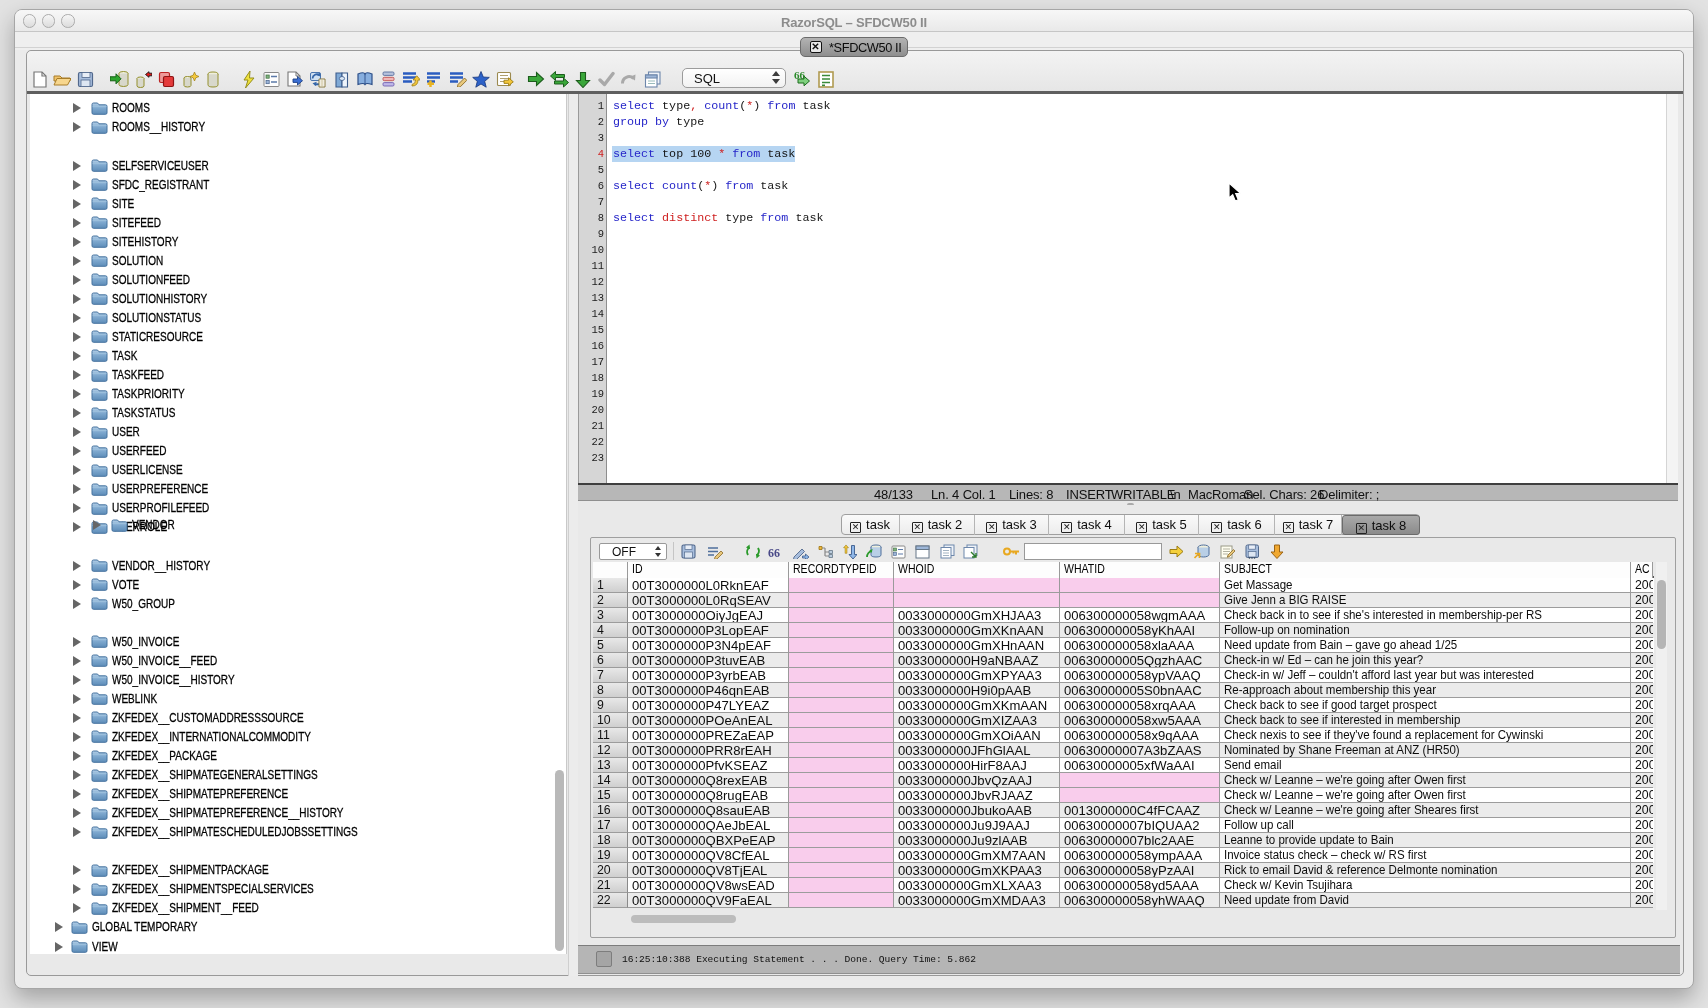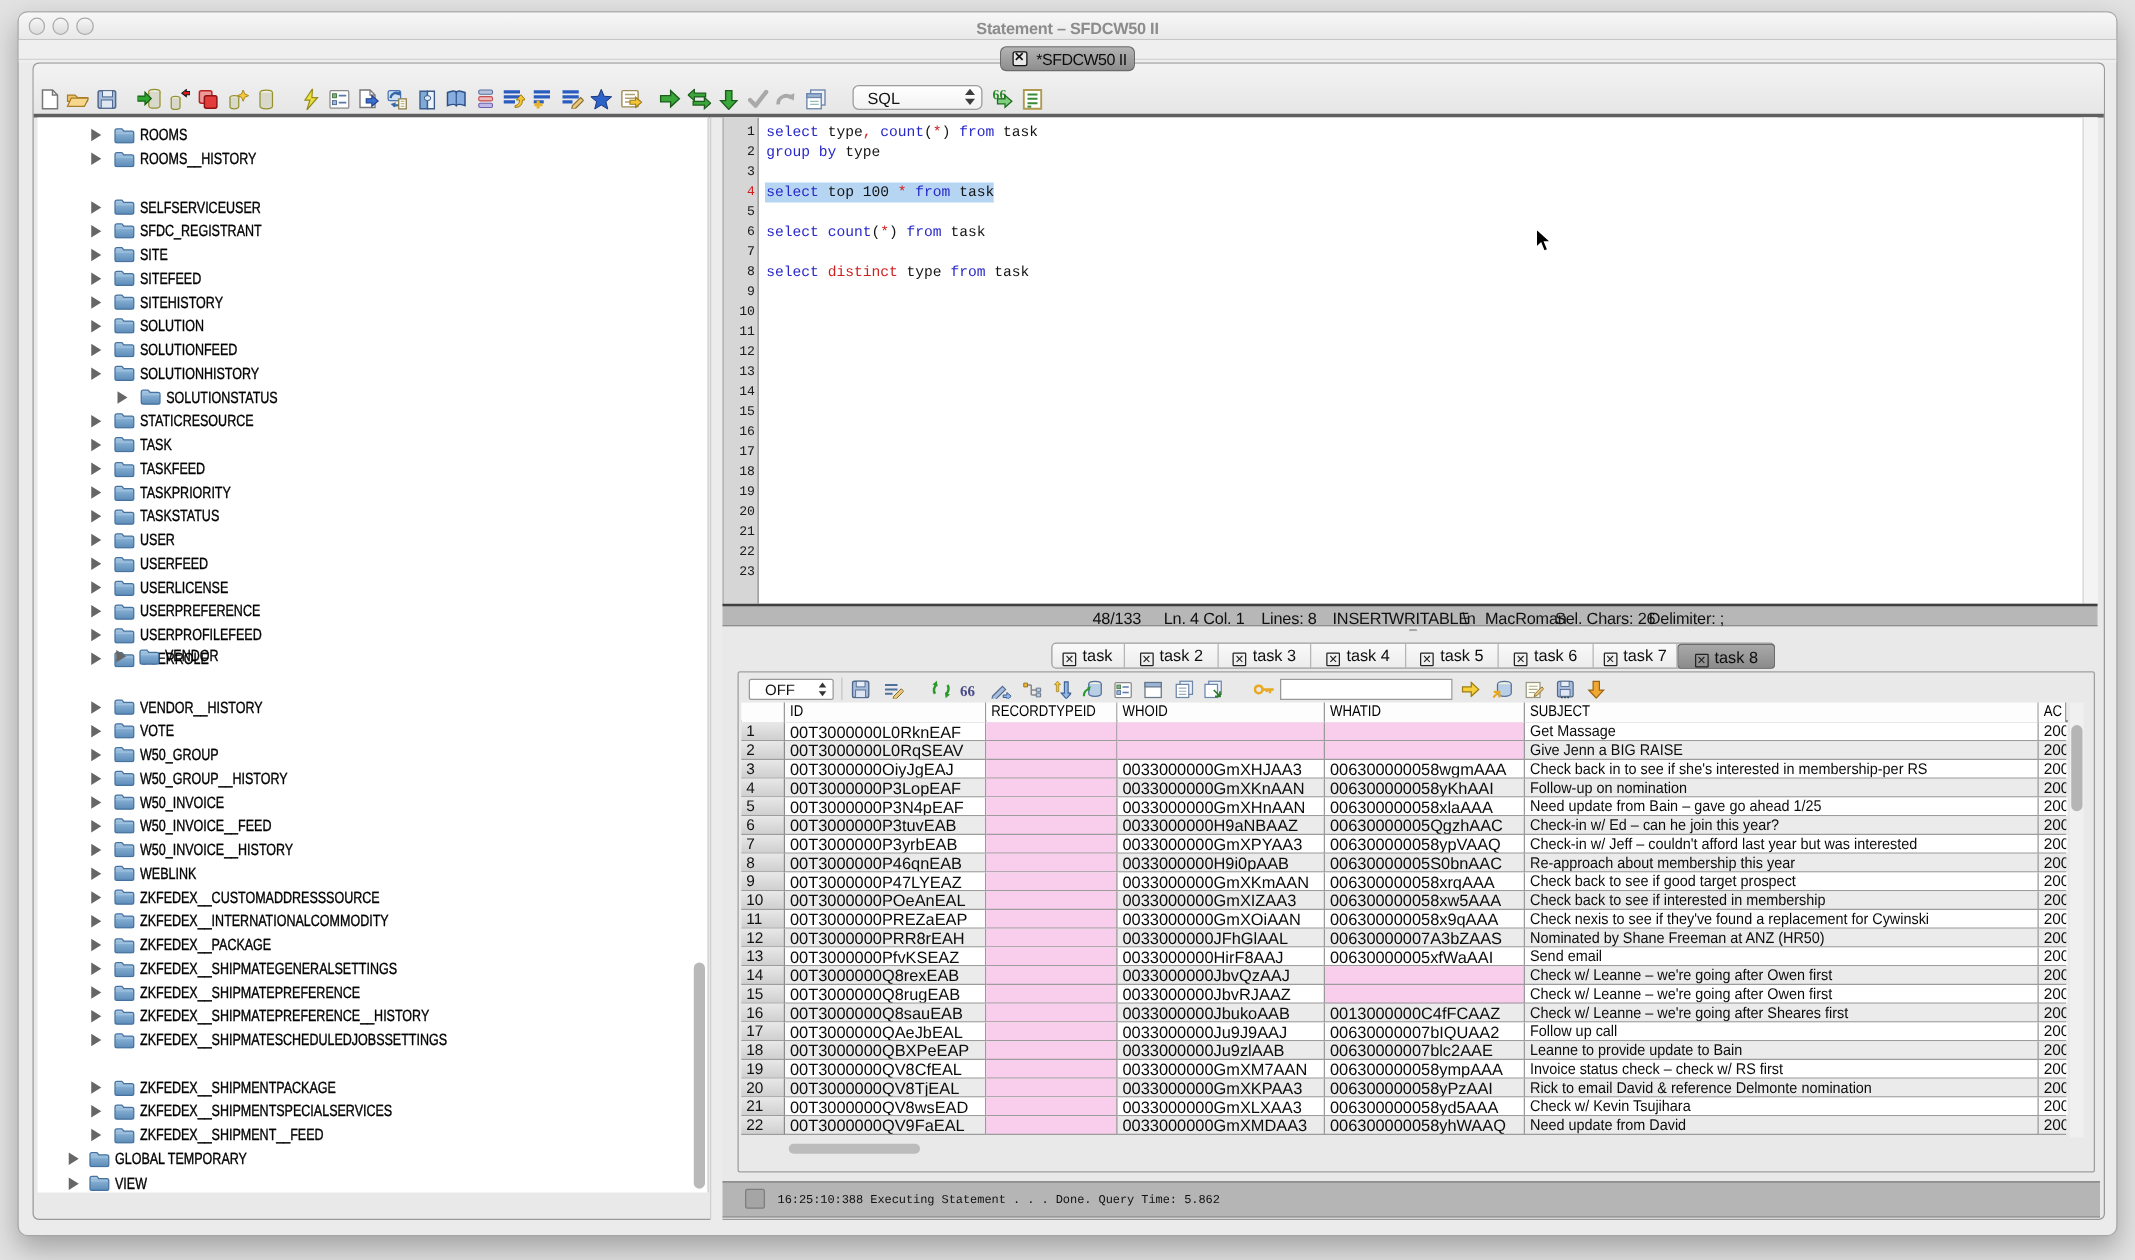--- a/index.html
+++ b/index.html
@@ -28,21 +28,21 @@
 </style></head>
 <body>
 
 <div class="ab" style="left:14px; top:9px; width:1680px; height:980px; background:#ebebeb;
   border:1px solid #a6a6a6; border-radius:8px; box-shadow:0 10px 22px rgba(0,0,0,0.28);"></div>
 
 <div class="ab" style="left:15px; top:10px; width:1678px; height:22px;
   background:linear-gradient(#f7f7f7,#e9e9e9); border-bottom:1px solid #c6c6c6;
   border-radius:7px 7px 0 0;"></div>
 <div class="ab" style="left:15px; top:14.5px; width:1678px; text-align:center; font-size:13px;
-  color:#8c8c8c; font-weight:bold; letter-spacing:-0.2px;">Statement – SFDCW50 II</div>
+  color:#8c8c8c; font-weight:bold; letter-spacing:-0.2px;">RazorSQL – SFDCW50 II</div>
 <div class="ab" style="left:22.8px; top:14.3px; width:13.4px; height:13.4px; border-radius:50%; background:linear-gradient(#f6f6f6,#dcdcdc); border:1px solid #ababab;"></div>
 <div class="ab" style="left:42.0px; top:14.3px; width:13.4px; height:13.4px; border-radius:50%; background:linear-gradient(#f6f6f6,#dcdcdc); border:1px solid #ababab;"></div>
 <div class="ab" style="left:61.3px; top:14.3px; width:13.4px; height:13.4px; border-radius:50%; background:linear-gradient(#f6f6f6,#dcdcdc); border:1px solid #ababab;"></div>
 
 <div class="ab" style="left:15px; top:32px; width:1678px; height:18px; background:#efefef;"></div>
 <div class="ab" style="left:15px; top:46.5px; width:1678px; height:1px; background:#d2d2d2;"></div>
 <div class="ab" style="left:800px; top:36.5px; width:108px; height:20px; border-radius:5px;
   background:linear-gradient(#b3b3b3,#8e8e8e); border:1.5px solid #6b6b6b; z-index:6;"></div>
 <div class="ab" style="left:809.5px; top:40.5px; width:12px; height:12px; border:1.6px solid #111;
   border-radius:2px; background:#e8e8e8; text-align:center; line-height:9px; font-size:10px;
@@ -273,21 +273,21 @@
       <span class="tlab" style="left:81.5px;">SOLUTIONFEED</span>
     </div>
 <div class="trow" style="top:194.8px; width:537px;">
       <span class="tri" style="left:42.5px;"></span>
       <svg class="fold" style="left:61px;" width="17" height="14" viewBox="0 0 17 14">
         <path d="M1 3.5 q0 -1.5 1.5 -1.5 h4 l1.5 1.8 h6.5 q1.5 0 1.5 1.5 v6.5 q0 1.5 -1.5 1.5 h-12 q-1.5 0 -1.5 -1.5 z" fill="url(#fg)" stroke="#45729e" stroke-width="1"></path>
         <path d="M1.6 5.6 h13.8" stroke="#9cc0dd" stroke-width="1"></path>
       </svg>
       <span class="tlab" style="left:81.5px;">SOLUTIONHISTORY</span>
     </div>
-<div class="trow" style="top:213.9px; width:537px;margin-left:21px;">
+<div class="trow" style="top:213.9px; width:537px;">
       <span class="tri" style="left:42.5px;"></span>
       <svg class="fold" style="left:61px;" width="17" height="14" viewBox="0 0 17 14">
         <path d="M1 3.5 q0 -1.5 1.5 -1.5 h4 l1.5 1.8 h6.5 q1.5 0 1.5 1.5 v6.5 q0 1.5 -1.5 1.5 h-12 q-1.5 0 -1.5 -1.5 z" fill="url(#fg)" stroke="#45729e" stroke-width="1"></path>
         <path d="M1.6 5.6 h13.8" stroke="#9cc0dd" stroke-width="1"></path>
       </svg>
       <span class="tlab" style="left:81.5px;">SOLUTIONSTATUS</span>
     </div>
 <div class="trow" style="top:232.9px; width:537px;">
       <span class="tri" style="left:42.5px;"></span>
       <svg class="fold" style="left:61px;" width="17" height="14" viewBox="0 0 17 14">
@@ -400,28 +400,20 @@
       </svg>
       <span class="tlab" style="left:81.5px;">VOTE</span>
     </div>
 <div class="trow" style="top:499.6px; width:537px;">
       <span class="tri" style="left:42.5px;"></span>
       <svg class="fold" style="left:61px;" width="17" height="14" viewBox="0 0 17 14">
         <path d="M1 3.5 q0 -1.5 1.5 -1.5 h4 l1.5 1.8 h6.5 q1.5 0 1.5 1.5 v6.5 q0 1.5 -1.5 1.5 h-12 q-1.5 0 -1.5 -1.5 z" fill="url(#fg)" stroke="#45729e" stroke-width="1"></path>
         <path d="M1.6 5.6 h13.8" stroke="#9cc0dd" stroke-width="1"></path>
       </svg>
       <span class="tlab" style="left:81.5px;">W50_GROUP</span>
-    </div>
-<div class="trow" style="top:518.6px; width:537px;">
-      <span class="tri" style="left:42.5px;"></span>
-      <svg class="fold" style="left:61px;" width="17" height="14" viewBox="0 0 17 14">
-        <path d="M1 3.5 q0 -1.5 1.5 -1.5 h4 l1.5 1.8 h6.5 q1.5 0 1.5 1.5 v6.5 q0 1.5 -1.5 1.5 h-12 q-1.5 0 -1.5 -1.5 z" fill="url(#fg)" stroke="#45729e" stroke-width="1"></path>
-        <path d="M1.6 5.6 h13.8" stroke="#9cc0dd" stroke-width="1"></path>
-      </svg>
-      <span class="tlab" style="left:81.5px;">W50_GROUP__HISTORY</span>
     </div>
 <div class="trow" style="top:537.7px; width:537px;">
       <span class="tri" style="left:42.5px;"></span>
       <svg class="fold" style="left:61px;" width="17" height="14" viewBox="0 0 17 14">
         <path d="M1 3.5 q0 -1.5 1.5 -1.5 h4 l1.5 1.8 h6.5 q1.5 0 1.5 1.5 v6.5 q0 1.5 -1.5 1.5 h-12 q-1.5 0 -1.5 -1.5 z" fill="url(#fg)" stroke="#45729e" stroke-width="1"></path>
         <path d="M1.6 5.6 h13.8" stroke="#9cc0dd" stroke-width="1"></path>
       </svg>
       <span class="tlab" style="left:81.5px;">W50_INVOICE</span>
     </div>
 <div class="trow" style="top:556.8px; width:537px;">

